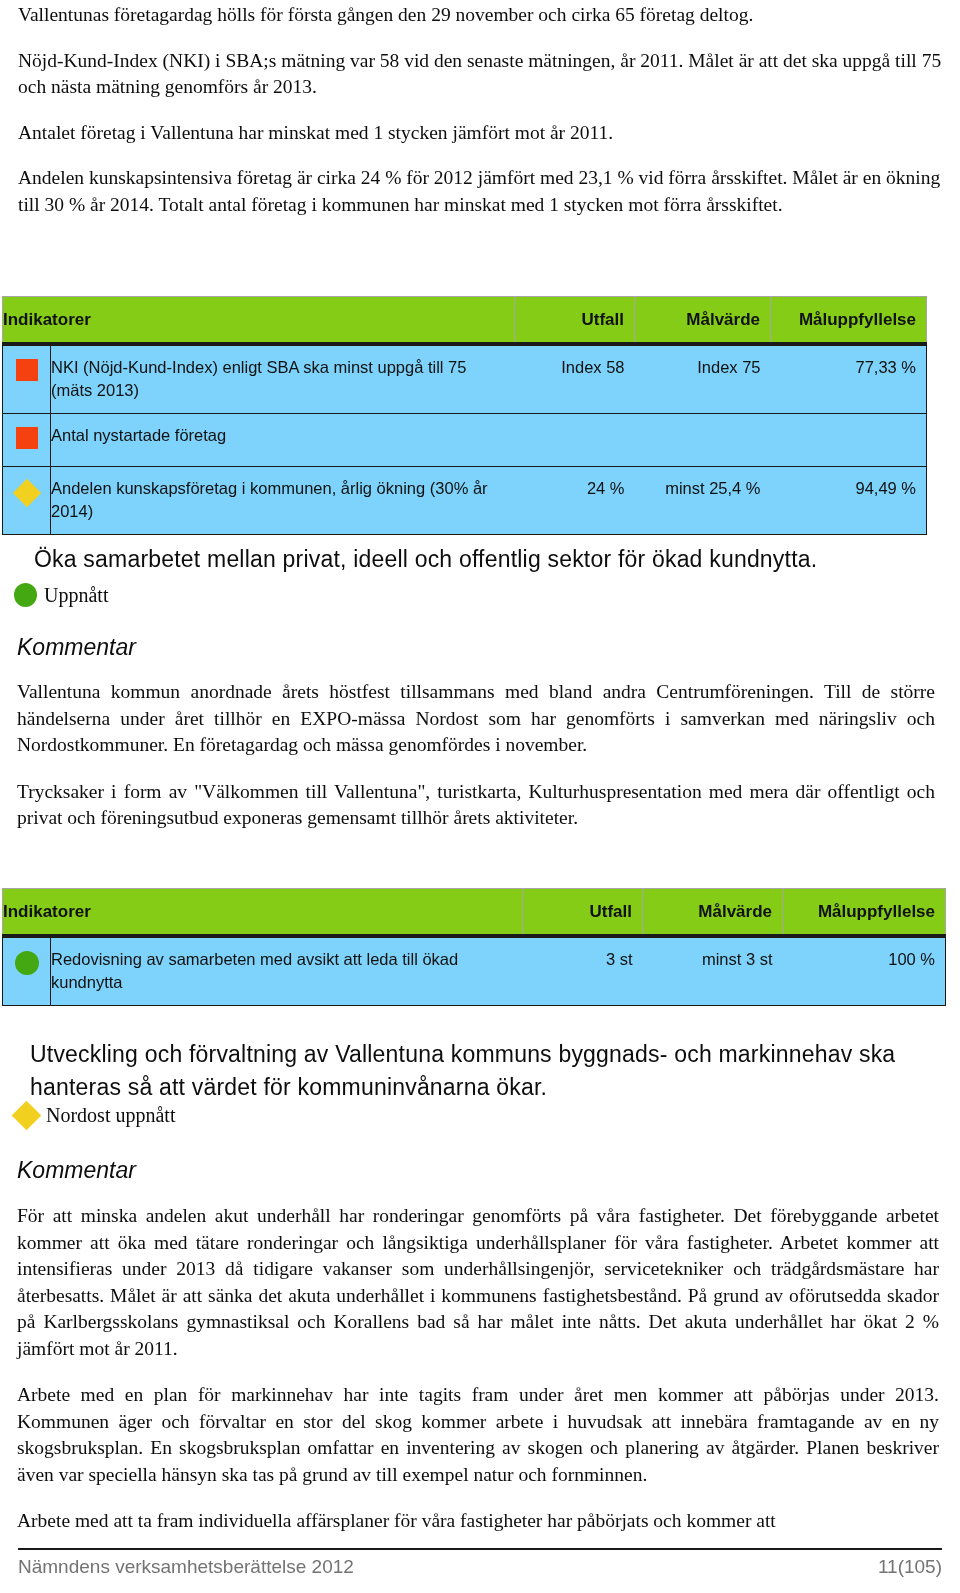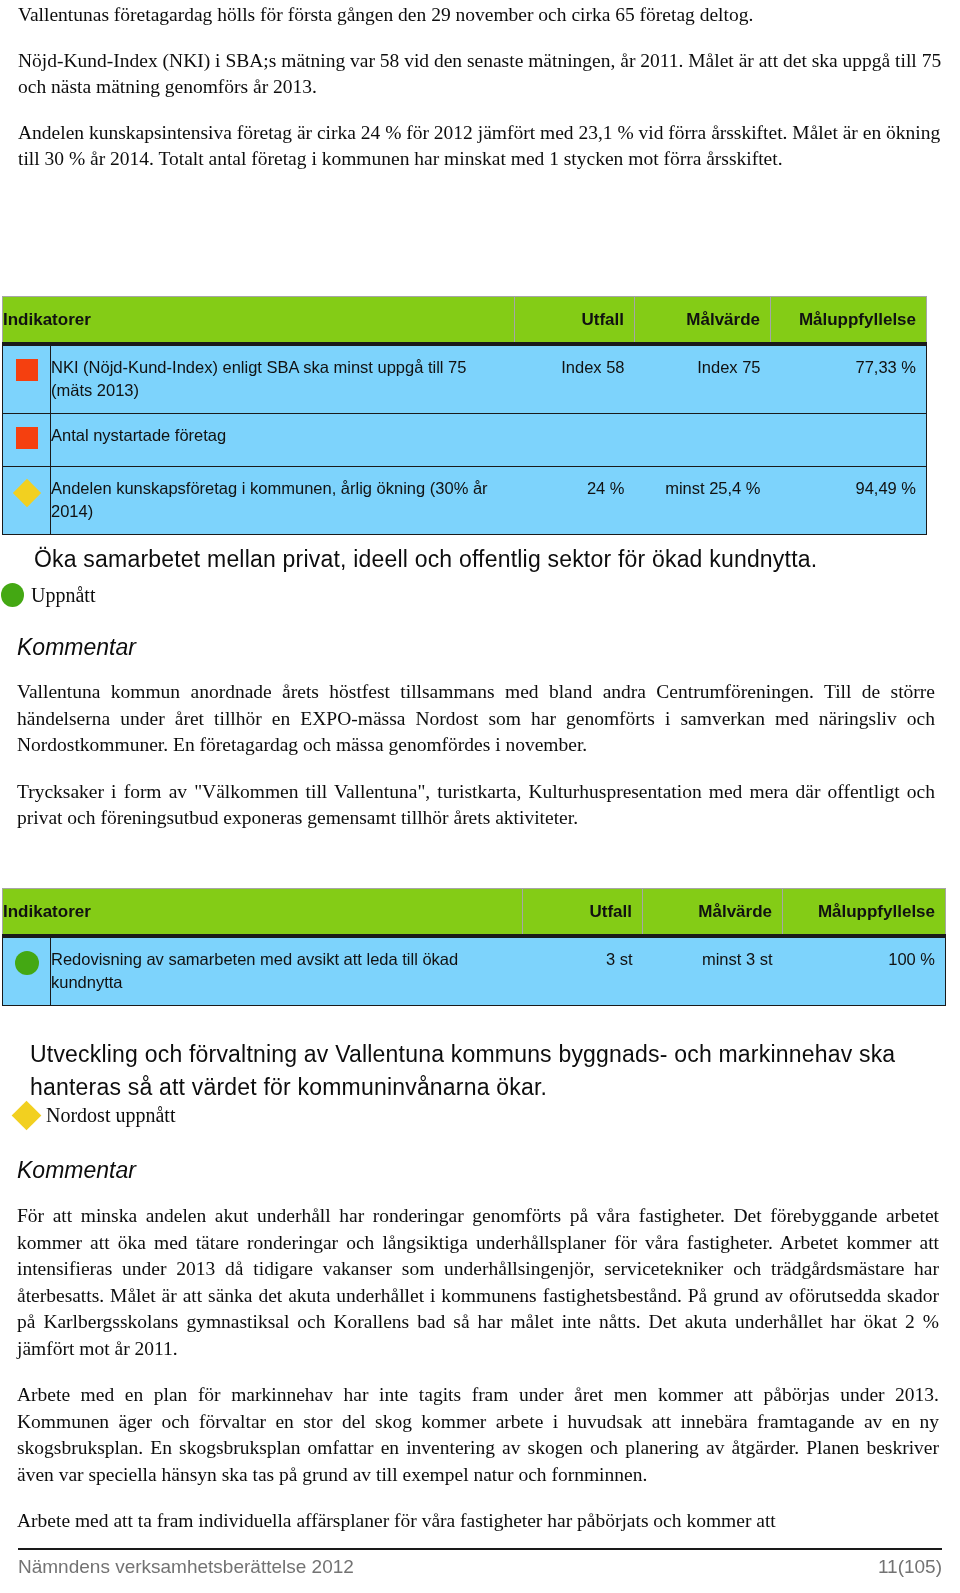--- a/index.html
+++ b/index.html
@@ -206,20 +206,21 @@
   }
 </style>
 </head>
 <body>
 
 <div class="page">
 
   <div class="intro-block">
     <p class="serif-p">Vallentunas företagardag hölls för första gången den 29 november och cirka 65 företag deltog.</p>
     <p class="serif-p">Nöjd-Kund-Index (NKI) i SBA;s mätning var 58 vid den senaste mätningen, år 2011. Målet är att det ska uppgå till 75 och nästa mätning genomförs år 2013.</p>
+    <p class="serif-p">Antalet företag i Vallentuna har minskat med 1 stycken jämfört mot år 2011.</p>
     <p class="serif-p">Andelen kunskapsintensiva företag är cirka 24 % för 2012 jämfört med 23,1 % vid förra årsskiftet. Målet är en ökning till 30 % år 2014. Totalt antal företag i kommunen har minskat med 1 stycken mot förra årsskiftet.</p>
   </div>
 
   <table class="ind-table" id="table-goal-1">
     <colgroup>
       <col class="w-marker">
         <col class="w-ind">
         <col class="w-utf">
         <col class="w-mal">
         <col class="w-upp">
@@ -258,21 +259,21 @@
         <td class="col-ind">Andelen kunskapsföretag i kommunen, årlig ökning (30% år 2014)</td>
         <td class="col-val">24 %</td>
         <td class="col-val">minst 25,4 %</td>
         <td class="col-last">94,49 %</td>
       </tr>
     </tbody>
   </table>
 
   <h2 class="goal-heading" style="left:18px; top:527px; width:900px;">Öka samarbetet mellan privat, ideell och offentlig sektor för ökad kundnytta.</h2>
 
-  <div class="status-line" style="left:1px; top:583px;">
+  <div class="status-line" style="left:14px; top:583px;">
     <span class="status-dot"></span>
     <span class="status-text">Uppnått</span>
   </div>
 
   <div class="kommentar" style="left:17px; top:634px;">Kommentar</div>
 
   <div class="comment-block tight" style="left:17px; top:679px; width:918px;">
     <p class="serif-p">Vallentuna kommun anordnade årets höstfest tillsammans med bland andra Centrumföreningen. Till de större händelserna under året tillhör en EXPO-mässa Nordost som har genomförts i samverkan med näringsliv och Nordostkommuner. En företagardag och mässa genomfördes i november.</p>
     <p class="serif-p">Trycksaker i form av "Välkommen till Vallentuna", turistkarta, Kulturhuspresentation med mera där offentligt och privat och föreningsutbud exponeras gemensamt tillhör årets aktiviteter.</p>
   </div>

